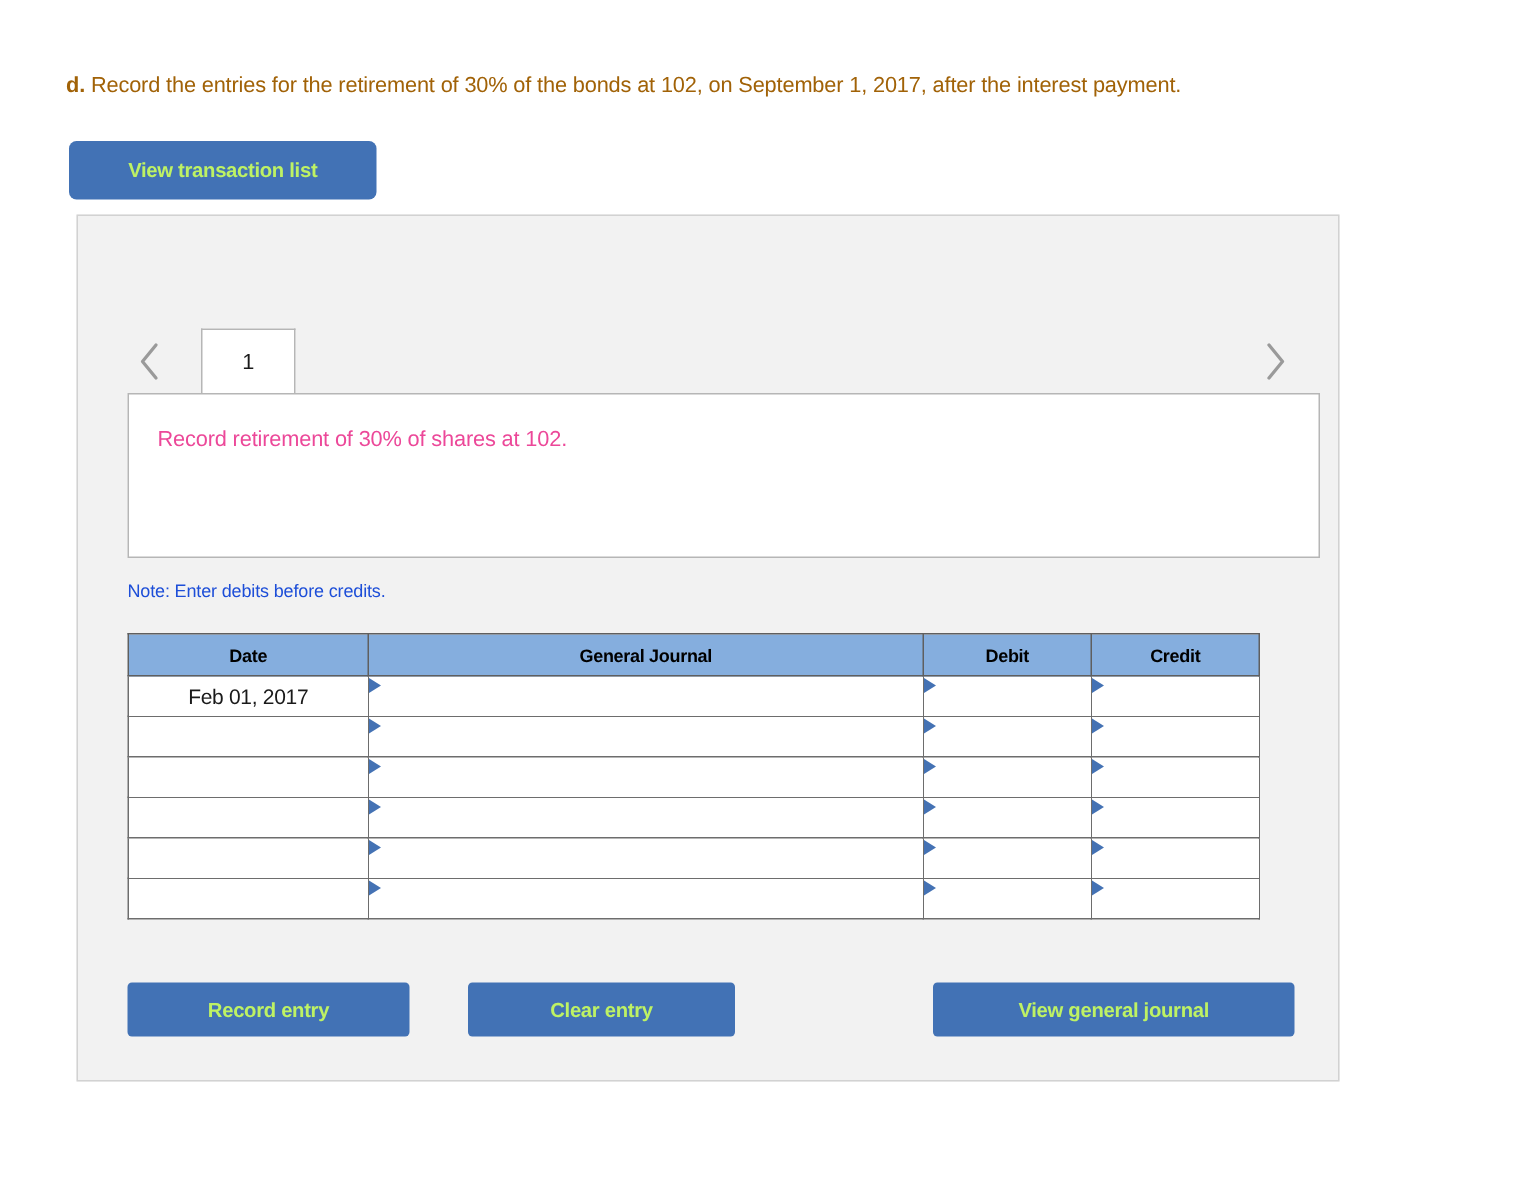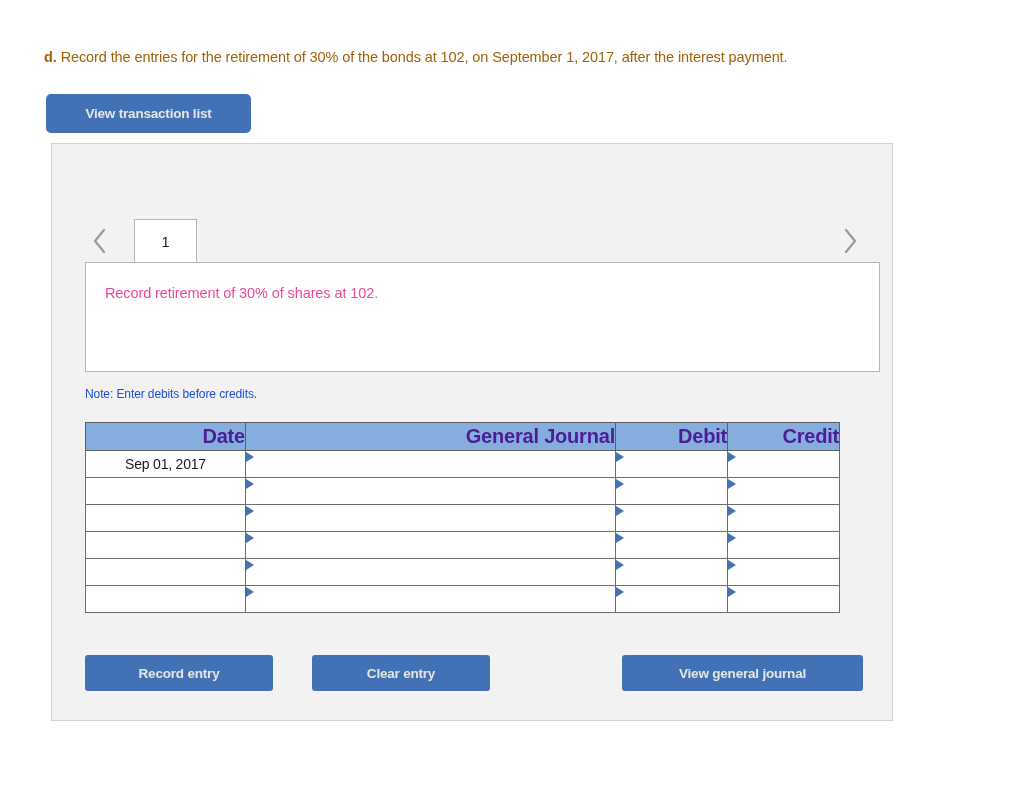--- a/index.html
+++ b/index.html
@@ -28,21 +28,21 @@
     color: #a16207;
     letter-spacing: -0.1px;
   }
   #question-prompt .q-label {
     font-weight: bold;
   }
 
   
   .btn-blue {
     background: #4272b5;
-    color: #e5e5e5;
+    color: #bef264;
     font-weight: bold;
     font-size: 13.5px;
     letter-spacing: -0.2px;
     border: none;
     text-align: center;
     cursor: pointer;
     font-family: "Liberation Sans", sans-serif;
     display: flex;
     align-items: center;
     justify-content: center;
@@ -164,26 +164,25 @@
   table#journal-table {
     border-collapse: collapse;
     width: 754px;
     table-layout: fixed;
     background: #ffffff;
   }
   table#journal-table th {
     background: #85aede;
     border: 1px solid #5f5f5f;
     height: 27px;
-    font-size: 20px;
+    font-size: 12px;
     font-weight: bold;
-    color: #4c1d95;
+    color: #000000;
     letter-spacing: -0.2px;
     padding: 0;
-    text-align: right;
   }
   table#journal-table td {
     border: 1px solid #6d6d6d;
     height: 26px;
     padding: 0;
     background: #ffffff;
     position: relative;
     font-size: 14px;
     color: #1a1a1a;
   }
@@ -278,21 +277,21 @@
       <thead>
         <tr>
           <th>Date</th>
           <th>General Journal</th>
           <th>Debit</th>
           <th>Credit</th>
         </tr>
       </thead>
       <tbody>
         <tr>
-          <td class="date-cell">Sep 01, 2017</td>
+          <td class="date-cell">Feb 01, 2017</td>
           <td class="marker"></td>
           <td class="marker"></td>
           <td class="marker"></td>
         </tr>
         <tr>
           <td class="date-cell"></td>
           <td class="marker"></td>
           <td class="marker"></td>
           <td class="marker"></td>
         </tr>

